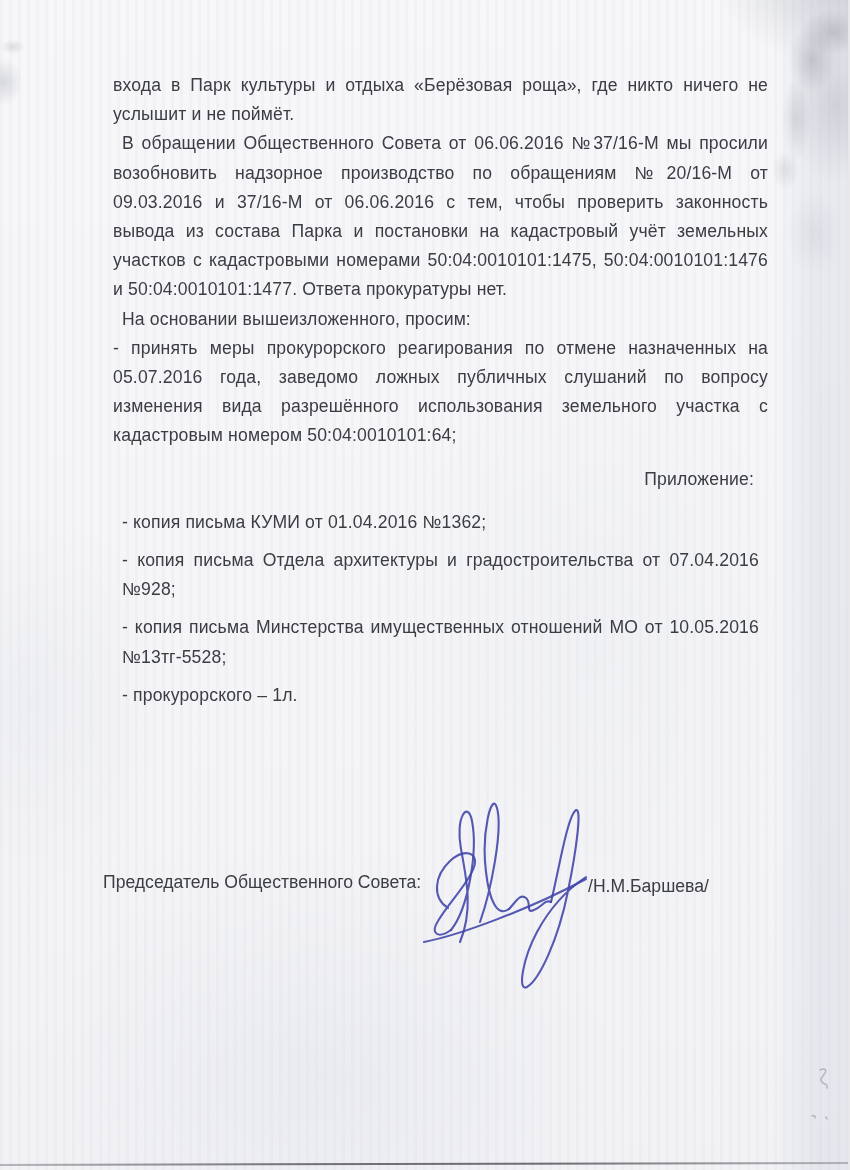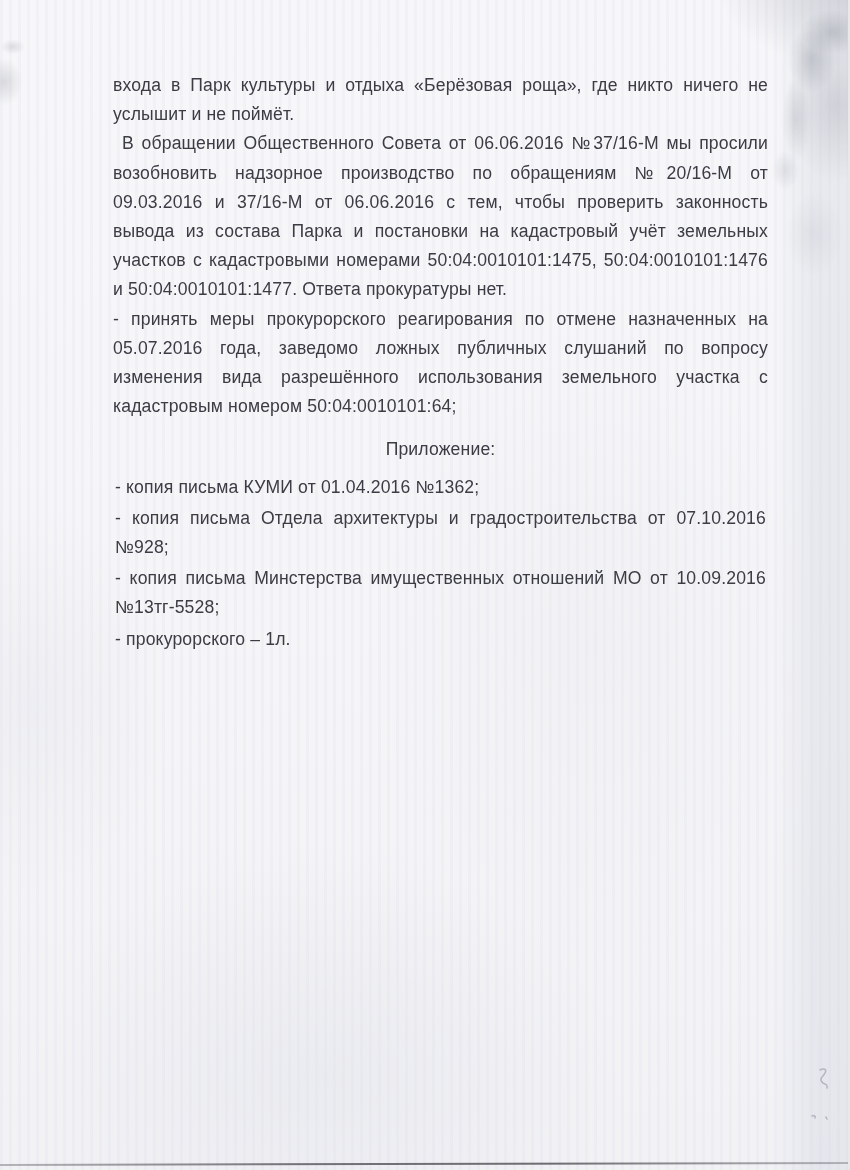--- a/index.html
+++ b/index.html
@@ -50,22 +50,22 @@
     position:absolute;left:113px;top:71px;width:655px;
     color:var(--ink);
     font-size:17.6px;line-height:29.2px;
     letter-spacing:0.15px;
   }
   .para{
     margin:0;text-align:justify;
   }
   .para.indent{text-indent:9px;}
   .attachments{margin-top:14px;}
-  .attach-heading{margin:8px;text-align:center;}
-  .attach-item{margin:2px;text-align:justify;}
+  .attach-heading{margin:14px;text-align:right;}
+  .attach-item{margin:9px;text-align:justify;}
   .signature-row{
     position:absolute;left:103px;top:872px;width:660px;height:30px;
     color:var(--ink);font-size:17.6px;
   }
   .sig-label{position:absolute;left:0;top:0;white-space:nowrap;}
   .sig-name{position:absolute;left:485px;top:4px;white-space:nowrap;}
   .signature-svg{
     position:absolute;left:315px;top:-82px;width:172px;height:204px;
     overflow:visible;
   }
@@ -89,35 +89,56 @@
 <div class="page">
 
   <div class="right-edge-band"></div>
   <div class="corner-crumple"></div>
 
   <div class="doc-body">
 
     <div>
         <p class="para plain">входа в Парк культуры и отдыха «Берёзовая роща», где никто ничего не услышит и не поймёт.</p>
         <p class="para indent">В обращении Общественного Совета от 06.06.2016 №37/16-М мы просили возобновить надзорное производство по обращениям №20/16-М от 09.03.2016 и 37/16-М от 06.06.2016 с тем, чтобы проверить законность вывода из состава Парка и постановки на кадастровый учёт земельных участков с кадастровыми номерами 50:04:0010101:1475, 50:04:0010101:1476 и 50:04:0010101:1477. Ответа прокуратуры нет.</p>
+        <p class="para indent">На основании вышеизложенного, просим:</p>
         <p class="para plain">- принять меры прокурорского реагирования по отмене назначенных на 05.07.2016 года, заведомо ложных публичных слушаний по вопросу изменения вида разрешённого использования земельного участка с кадастровым номером 50:04:0010101:64;</p>
       </div>
 
     <div class="attachments">
       <p class="attach-heading">Приложение:</p>
       <div>
           <p class="attach-item">- копия письма КУМИ от 01.04.2016 №1362;</p>
-          <p class="attach-item">- копия письма Отдела архитектуры и градостроительства от 07.10.2016 №928;</p>
-          <p class="attach-item">- копия письма Минстерства имущественных отношений МО от 10.09.2016 №13тг-5528;</p>
+          <p class="attach-item">- копия письма Отдела архитектуры и градостроительства от 07.04.2016 №928;</p>
+          <p class="attach-item">- копия письма Минстерства имущественных отношений МО от 10.05.2016 №13тг-5528;</p>
           <p class="attach-item">- прокурорского – 1л.</p>
         </div>
     </div>
 
   </div>
 
+  <div class="signature-row">
+    <span class="sig-label">Председатель Общественного Совета:</span>
+
+    <svg class="signature-svg" viewBox="0 0 172 204" aria-hidden="true">
+
+      <path d="M 30 118 C 14 108, 16 86, 32 71 C 46 58, 61 62, 56 77 C 51 93, 31 112, 20 131 C 12 144, 20 149, 33 140"></path>
+
+      <path d="M 33 140 C 50 119, 60 62, 54 31 C 50 10, 37 27, 43 59 C 49 91, 55 121, 42 152"></path>
+
+      <path d="M 62 132 C 73 101, 85 40, 79 18 C 74 0, 63 42, 68 82 C 71 109, 79 128, 91 119"></path>
+
+      <path d="M 91 119 C 98 112, 102 103, 108 108 C 114 113, 107 124, 116 120 C 124 117, 127 109, 133 112"></path>
+
+      <path d="M 133 112 C 140 84, 149 29, 157 21 C 165 13, 158 62, 150 101 C 140 151, 121 190, 109 197 C 99 202, 105 168, 119 142 C 134 114, 153 97, 168 87"></path>
+
+      <path d="M 6 152 C 42 145, 112 119, 168 89"></path>
+    </svg>
+
+    <span class="sig-name">/Н.М.Баршева/</span>
+  </div>
 
   <svg class="pencil-marks" viewBox="0 0 36 90" aria-hidden="true">
     <path d="M 14 6 C 18 4, 21 5, 19 9 C 17 13, 13 14, 16 18 C 18 21, 22 19, 21 24"></path>
     <path d="M 6 52 C 8 51, 10 52, 9 54"></path>
     <path d="M 20 53 L 21 55"></path>
   </svg>
 
   <div class="scan-edge"></div>
 
 </div>

